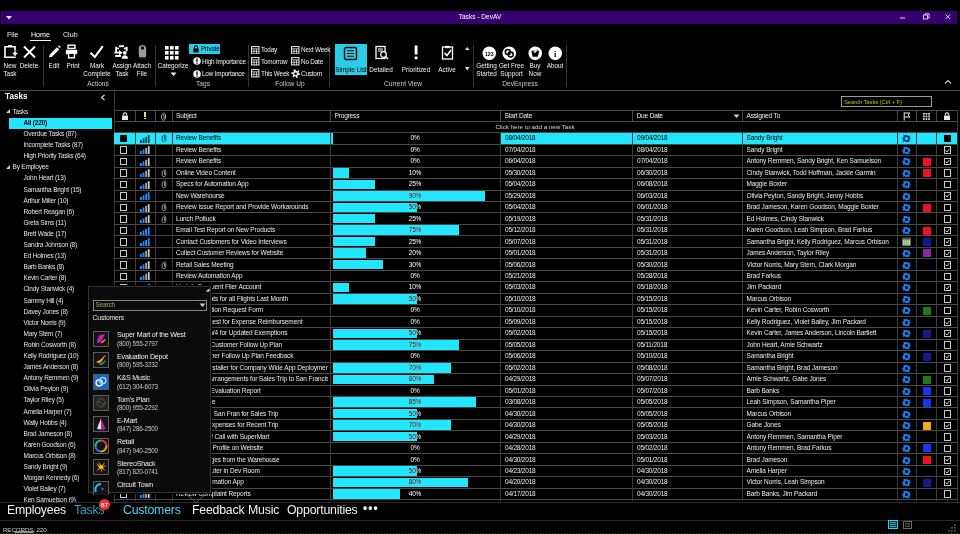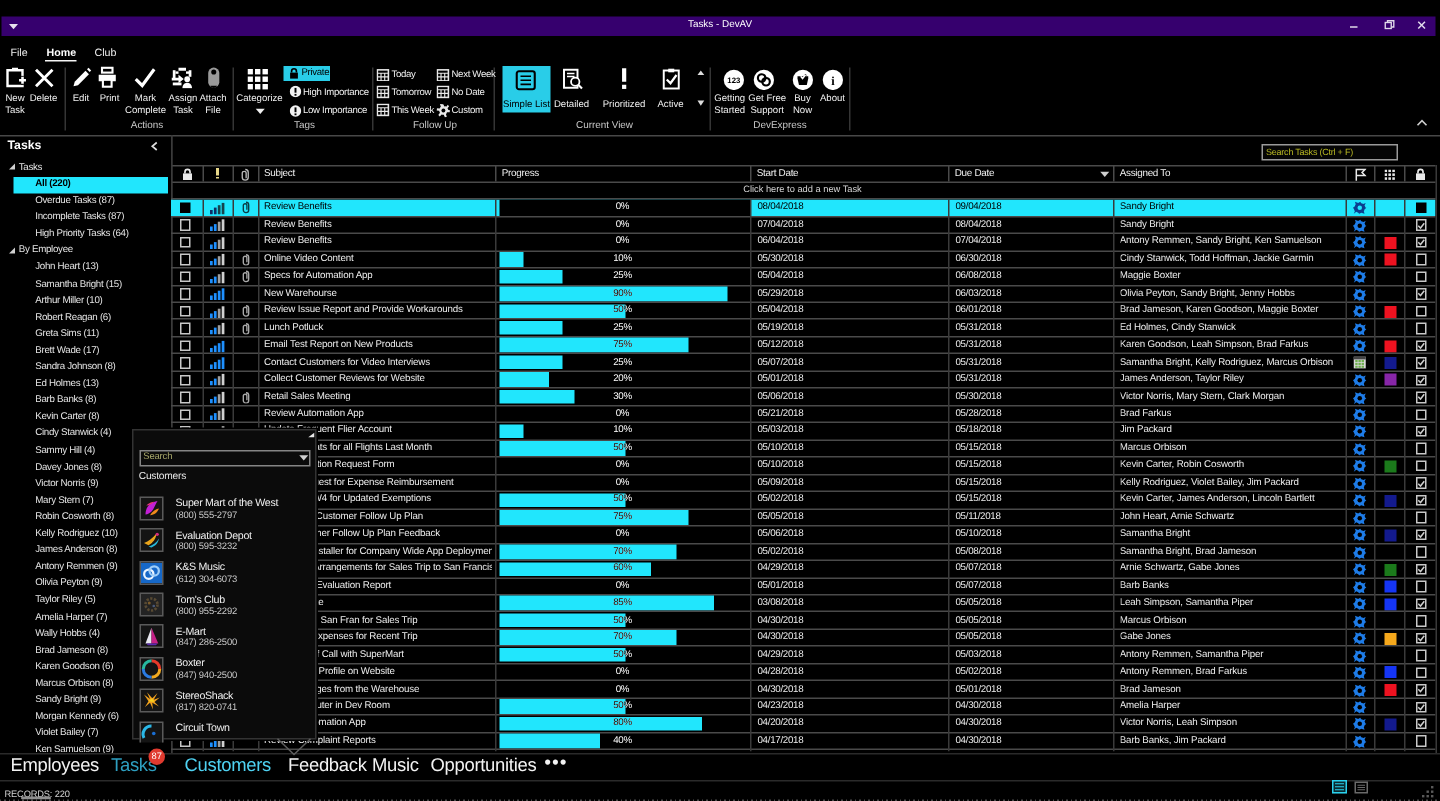--- a/index.html
+++ b/index.html
@@ -12,21 +12,21 @@
       <path d="M1 1 L7 1 L4 4.5 Z" fill="#e7e1ee"></path>
     </svg>
     <div style="position:absolute;left:380px;top:13px;width:200px;text-align:center;font-size:6.6px;line-height:8.6px;color:#ffffff;font-weight:400;white-space:nowrap;">Tasks - DevAV</div>
     <svg style="position:absolute;left:898px;top:13px" width="56" height="9">
       <path d="M2 5 L7 5" stroke="#e0d9ea" stroke-width="1"></path>
       <rect x="25.5" y="2" width="4" height="4" fill="none" stroke="#e0d9ea" stroke-width="0.9"></rect>
       <path d="M27 2 v-1.2 h4.2 v4.2 h-1.4" fill="none" stroke="#e0d9ea" stroke-width="0.9"></path>
       <path d="M47.5 1.5 L52 6 M52 1.5 L47.5 6" stroke="#e0d9ea" stroke-width="1"></path>
     </svg>
     <div style="position:absolute;left:7px;top:31px;font-size:7.1px;line-height:9.1px;color:#f0f0f0;font-weight:400;white-space:nowrap;">File</div>
-    <div style="position:absolute;left:31px;top:31px;font-size:7.1px;line-height:9.1px;color:#ffffff;font-weight:700;white-space:nowrap;">Home</div>
+    <div style="position:absolute;left:31px;top:31px;font-size:7.1px;line-height:9.1px;color:#ffffff;font-weight:400;white-space:nowrap;">Home</div>
     <div style="position:absolute;left:30px;top:39.5px;width:21px;height:1.4px;background:#f5f5f5;"></div>
     <div style="position:absolute;left:63px;top:31px;font-size:7.1px;line-height:9.1px;color:#f0f0f0;font-weight:400;white-space:nowrap;">Club</div>
     <div style="position:absolute;left:43.3px;top:45px;width:1px;height:42px;background:#353535;"></div>
     <div style="position:absolute;left:155px;top:45px;width:1px;height:42px;background:#353535;"></div>
     <div style="position:absolute;left:248.3px;top:45px;width:1px;height:42px;background:#353535;"></div>
     <div style="position:absolute;left:329.3px;top:45px;width:1px;height:42px;background:#353535;"></div>
     <div style="position:absolute;left:473.3px;top:45px;width:1px;height:42px;background:#353535;"></div>
     <div style="position:absolute;left:566.3px;top:45px;width:1px;height:42px;background:#353535;"></div>
     <div style="position:absolute;left:58px;top:79.5px;width:80px;text-align:center;font-size:6.6px;line-height:8.6px;color:#c8c8c8;font-weight:400;white-space:nowrap;">Actions</div>
     <div style="position:absolute;left:163px;top:79.5px;width:80px;text-align:center;font-size:6.6px;line-height:8.6px;color:#c8c8c8;font-weight:400;white-space:nowrap;">Tags</div>
@@ -1225,40 +1225,40 @@
       <div style="position:absolute;left:117px;top:374.1px;font-size:7.1px;line-height:9px;letter-spacing:-0.2px;color:#f0f0f0;white-space:nowrap;">K&amp;S Music</div>
       <div style="position:absolute;left:117px;top:382.6px;font-size:6.3px;line-height:8px;letter-spacing:-0.15px;color:#c9c9c9;white-space:nowrap;">(612) 304-6073</div>
       <div style="position:absolute;left:93px;top:395.0px;width:16px;height:16px;border:1px solid #5a5a5a;background:#141414;overflow:hidden;">
         <svg width="14" height="14" viewBox="0 0 14 14" style="position:absolute;left:0;top:0">
           <rect x="0" y="0" width="14" height="14" fill="#232323"></rect>
           <circle cx="7" cy="7" r="4" fill="none" stroke="#584a33" stroke-width="1.8" stroke-dasharray="1.5 1"></circle>
           <circle cx="5.5" cy="6" r="1" fill="#7a5a2a"></circle>
           <circle cx="8.5" cy="8" r="0.9" fill="#4a5a7a"></circle>
         </svg>
       </div>
-      <div style="position:absolute;left:117px;top:395.5px;font-size:7.1px;line-height:9px;letter-spacing:-0.2px;color:#f0f0f0;white-space:nowrap;">Tom's Club</div>
+      <div style="position:absolute;left:117px;top:395.5px;font-size:7.1px;line-height:9px;letter-spacing:-0.2px;color:#f0f0f0;white-space:nowrap;">Tom's Plan</div>
       <div style="position:absolute;left:117px;top:404.0px;font-size:6.3px;line-height:8px;letter-spacing:-0.15px;color:#c9c9c9;white-space:nowrap;">(800) 955-2292</div>
       <div style="position:absolute;left:93px;top:416.4px;width:16px;height:16px;border:1px solid #5a5a5a;background:#141414;overflow:hidden;">
         <svg width="14" height="14" viewBox="0 0 14 14" style="position:absolute;left:0;top:0">
           <path d="M3 12 L7 1.5 L7 12 Z" fill="#e8e8f0"></path>
           <path d="M7 1.5 L11.5 12 L7 12 Z" fill="#c42187"></path>
           <path d="M3.5 12 L11 12 L10 13.2 L4.5 13.2 Z" fill="#5a2ab0"></path>
         </svg>
       </div>
       <div style="position:absolute;left:117px;top:416.9px;font-size:7.1px;line-height:9px;letter-spacing:-0.2px;color:#f0f0f0;white-space:nowrap;">E-Mart</div>
       <div style="position:absolute;left:117px;top:425.4px;font-size:6.3px;line-height:8px;letter-spacing:-0.15px;color:#c9c9c9;white-space:nowrap;">(847) 286-2500</div>
       <div style="position:absolute;left:93px;top:437.8px;width:16px;height:16px;border:1px solid #5a5a5a;background:#141414;overflow:hidden;">
         <svg width="14" height="14" viewBox="0 0 14 14" style="position:absolute;left:0;top:0">
           <path d="M7 1.5 A5.5 5.5 0 0 1 12.5 7" fill="none" stroke="#e83a2a" stroke-width="2"></path>
           <path d="M12.5 7 A5.5 5.5 0 0 1 7 12.5" fill="none" stroke="#f0a81f" stroke-width="2"></path>
           <path d="M7 12.5 A5.5 5.5 0 0 1 1.5 7" fill="none" stroke="#2a7ae0" stroke-width="2"></path>
           <path d="M1.5 7 A5.5 5.5 0 0 1 7 1.5" fill="none" stroke="#27b8a0" stroke-width="2"></path>
         </svg>
       </div>
-      <div style="position:absolute;left:117px;top:438.3px;font-size:7.1px;line-height:9px;letter-spacing:-0.2px;color:#f0f0f0;white-space:nowrap;">Boxter</div>
+      <div style="position:absolute;left:117px;top:438.3px;font-size:7.1px;line-height:9px;letter-spacing:-0.2px;color:#f0f0f0;white-space:nowrap;">Retail</div>
       <div style="position:absolute;left:117px;top:446.8px;font-size:6.3px;line-height:8px;letter-spacing:-0.15px;color:#c9c9c9;white-space:nowrap;">(847) 940-2500</div>
       <div style="position:absolute;left:93px;top:459.2px;width:16px;height:16px;border:1px solid #5a5a5a;background:#141414;overflow:hidden;">
         <svg width="14" height="14" viewBox="0 0 14 14" style="position:absolute;left:0;top:0">
           <path d="M2 3 L6 6 L4 1.5 L7.5 5.5 L11 2 L8.5 6.5 L12.5 5 L9 8 L12 11 L7.5 8.5 L8 13 L6 8.5 L2.5 11.5 L5 7.5 Z" fill="#f0a01d"></path>
           <path d="M5 7.5 L9 8 L7.5 5.5 Z" fill="#f5d21f"></path>
         </svg>
       </div>
       <div style="position:absolute;left:117px;top:459.7px;font-size:7.1px;line-height:9px;letter-spacing:-0.2px;color:#f0f0f0;white-space:nowrap;">StereoShack</div>
       <div style="position:absolute;left:117px;top:468.2px;font-size:6.3px;line-height:8px;letter-spacing:-0.15px;color:#c9c9c9;white-space:nowrap;">(817) 820-0741</div>
       <div style="position:absolute;left:93px;top:480.6px;width:16px;height:16px;border:1px solid #5a5a5a;background:#141414;overflow:hidden;">

